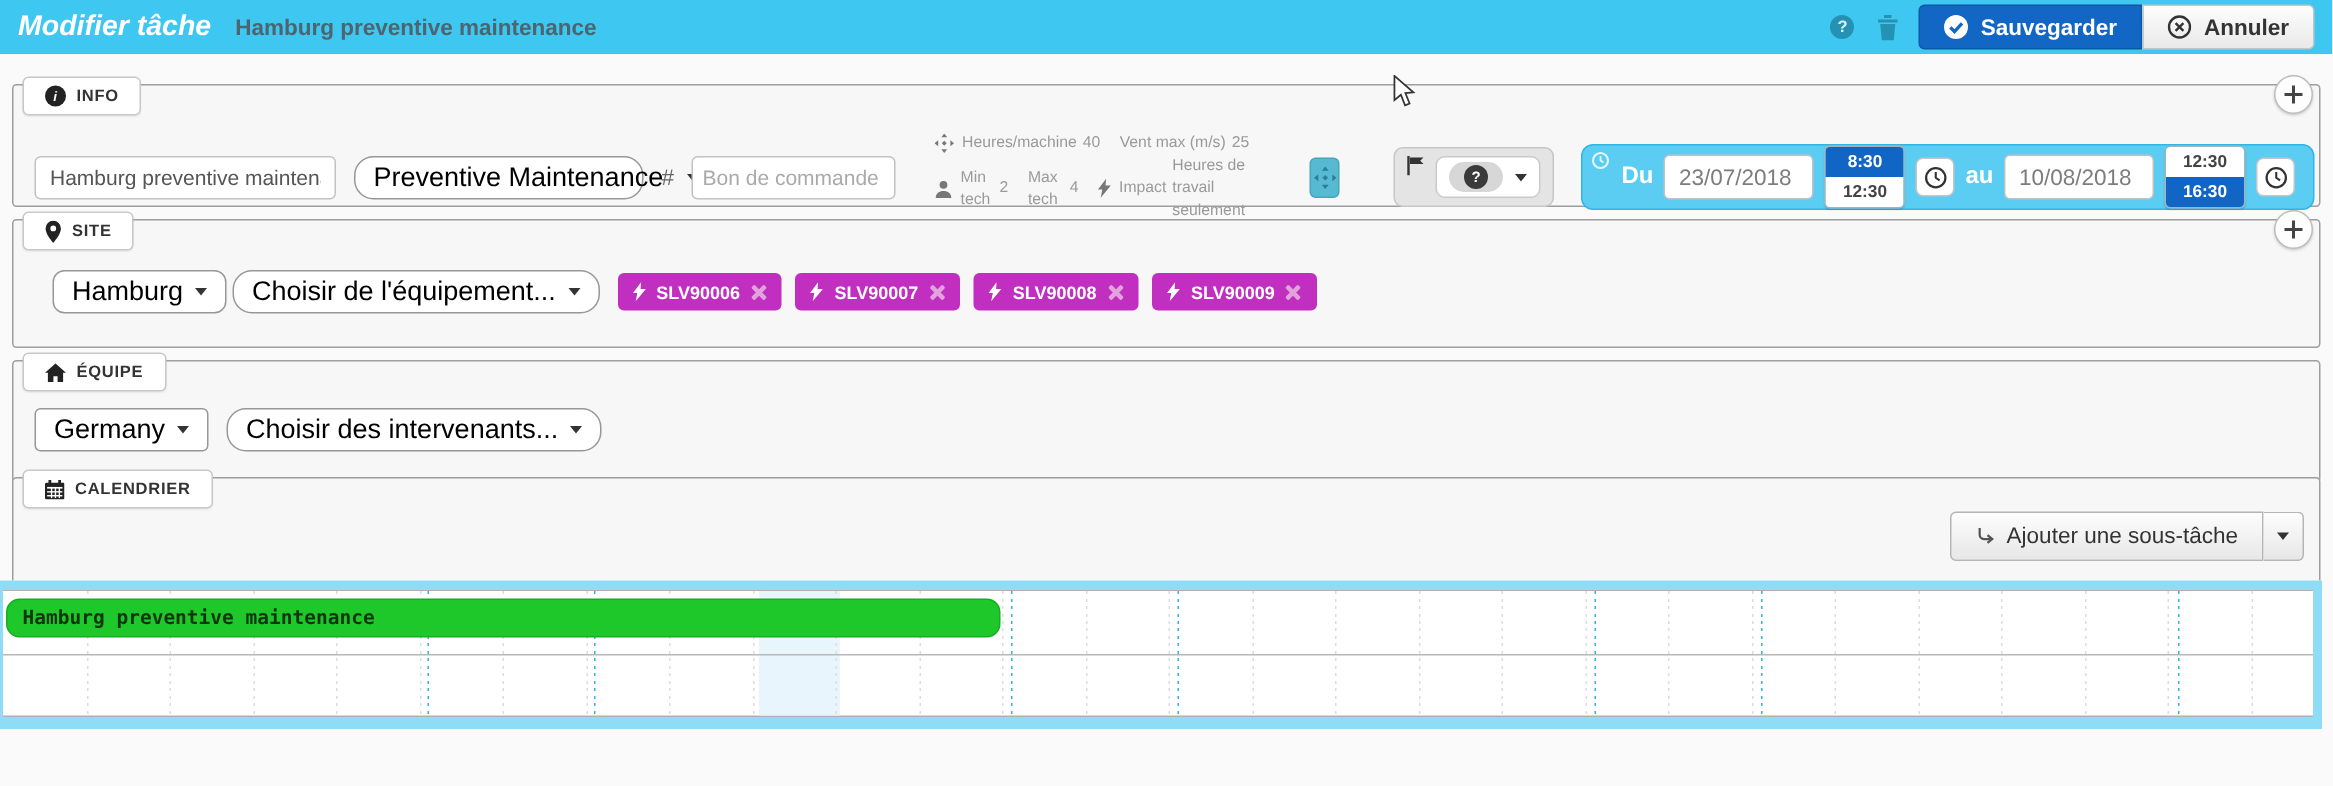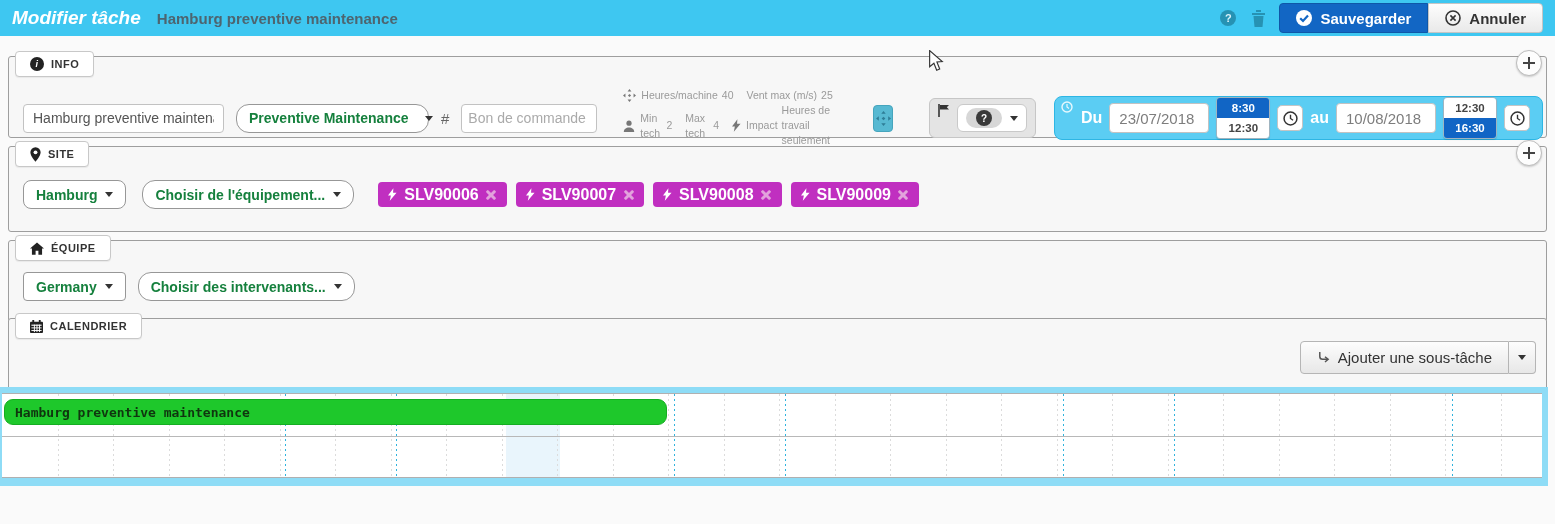--- a/index.html
+++ b/index.html
@@ -42,21 +42,21 @@
   .plus-btn::before { width:12px; height:2px; transform:translate(-50%,-50%); }
   .plus-btn::after  { width:2px; height:12px; transform:translate(-50%,-50%); }
 
   .row { position:absolute; display:flex; align-items:center; }
 
   .inp { height:29px; background:#fff; border:1px solid #c2c2c2; border-radius:4px; padding:0 9px;
          font-size:14px; color:#555; font-family:"Liberation Sans", sans-serif; }
   .inp::placeholder { color:#aaa; }
 
   .dd { height:29px; background:#fff; border:1px solid #979797; border-radius:10px; padding:0 12px;
-        display:inline-flex; align-items:center; gap:8px; font-size:14px; color:#15803d; cursor:pointer; white-space:nowrap;font-weight:bold; }
+        display:inline-flex; align-items:center; gap:8px; font-size:18px; color:#000000; cursor:pointer; white-space:nowrap; }
   .caret { width:0; height:0; border-left:4px solid transparent; border-right:4px solid transparent;
            border-top:5px solid #333; display:inline-block; }
   .dot { width:13px; height:13px; border-radius:50%; background:#1ecb41; }
 
   .hash { font-size:15px; color:#666; }
 
   
   .meta { font-size:10.5px; color:#9a9a9a; line-height:15px; }
   .meta-line { display:flex; align-items:center; gap:5px; }
   .meta-line .lv { margin-right:8px; display:inline-flex; gap:4px;align-items:center; }
@@ -84,21 +84,21 @@
   .tstack { width:54px; border-radius:4px; overflow:hidden; border:1px solid #9fb4c0; box-shadow:0 1px 1px rgba(0,0,0,.15); }
   .tcell { height:20px; font-size:11.5px; font-weight:bold; display:flex; align-items:center; justify-content:center; cursor:pointer; }
   .tcell.sel { background:#1165c5; color:#fff; }
   .tcell.uns { background:#fff; color:#444; }
   .clock-btn { width:26px; height:26px; background:#fff; border:1px solid #c5c5c5; border-radius:5px;
                display:flex; align-items:center; justify-content:center; cursor:pointer; }
 
   
   .tags { display:flex; gap:9px; margin-left:8px; }
   .tag { height:25px; background:#c02fc0; border-radius:4px; color:#fff; display:inline-flex; align-items:center;
-         gap:7px; padding:0 10px; font-size:16px; font-weight:bold; }
+         gap:7px; padding:0 10px; font-size:12px; font-weight:bold; }
   .tag-x { position:relative; width:11px; height:11px; cursor:pointer; display:inline-block; }
   .tag-x::before, .tag-x::after { content:""; position:absolute; left:50%; top:50%; width:12px; height:3px;
         background:#e2a2dc; border-radius:1px; }
   .tag-x::before { transform:translate(-50%,-50%) rotate(45deg); }
   .tag-x::after  { transform:translate(-50%,-50%) rotate(-45deg); }
 
   
   .add-sub { position:absolute; right:10px; top:22px; display:flex; }
   .add-main { height:33px; background:linear-gradient(#fdfdfd,#e7e7e7); border:1px solid #b5b5b5;
               border-radius:4px 0 0 4px; display:inline-flex; align-items:center; gap:8px; padding:0 16px;
@@ -283,21 +283,21 @@
 <div class="panel panel-site">
   <div class="tab">
     <svg width="11" height="15" viewBox="0 0 12 16">
         <path d="M6 0a5.6 5.6 0 0 1 5.6 5.6C11.6 10 6 16 6 16S.4 10 .4 5.6A5.6 5.6 0 0 1 6 0z" fill="#222"></path>
         <circle cx="6" cy="5.6" r="2.1" fill="#fff"></circle>
       </svg>
     <span>SITE</span>
   </div>
   <button class="plus-btn"></button>
 
-  <div class="row" style="left:14px; top:33px; gap:16px;">
+  <div class="row" style="left:26px; top:33px; gap:4px;">
     <button class="dd" style="border-radius:8px;">
       <span>Hamburg</span>
       <span class="caret"></span>
     </button>
     <button class="dd" style="border-radius:13px;">
       <span>Choisir de l'équipement...</span>
       <span class="caret"></span>
     </button>
     <div class="tags">
       <span class="tag">

